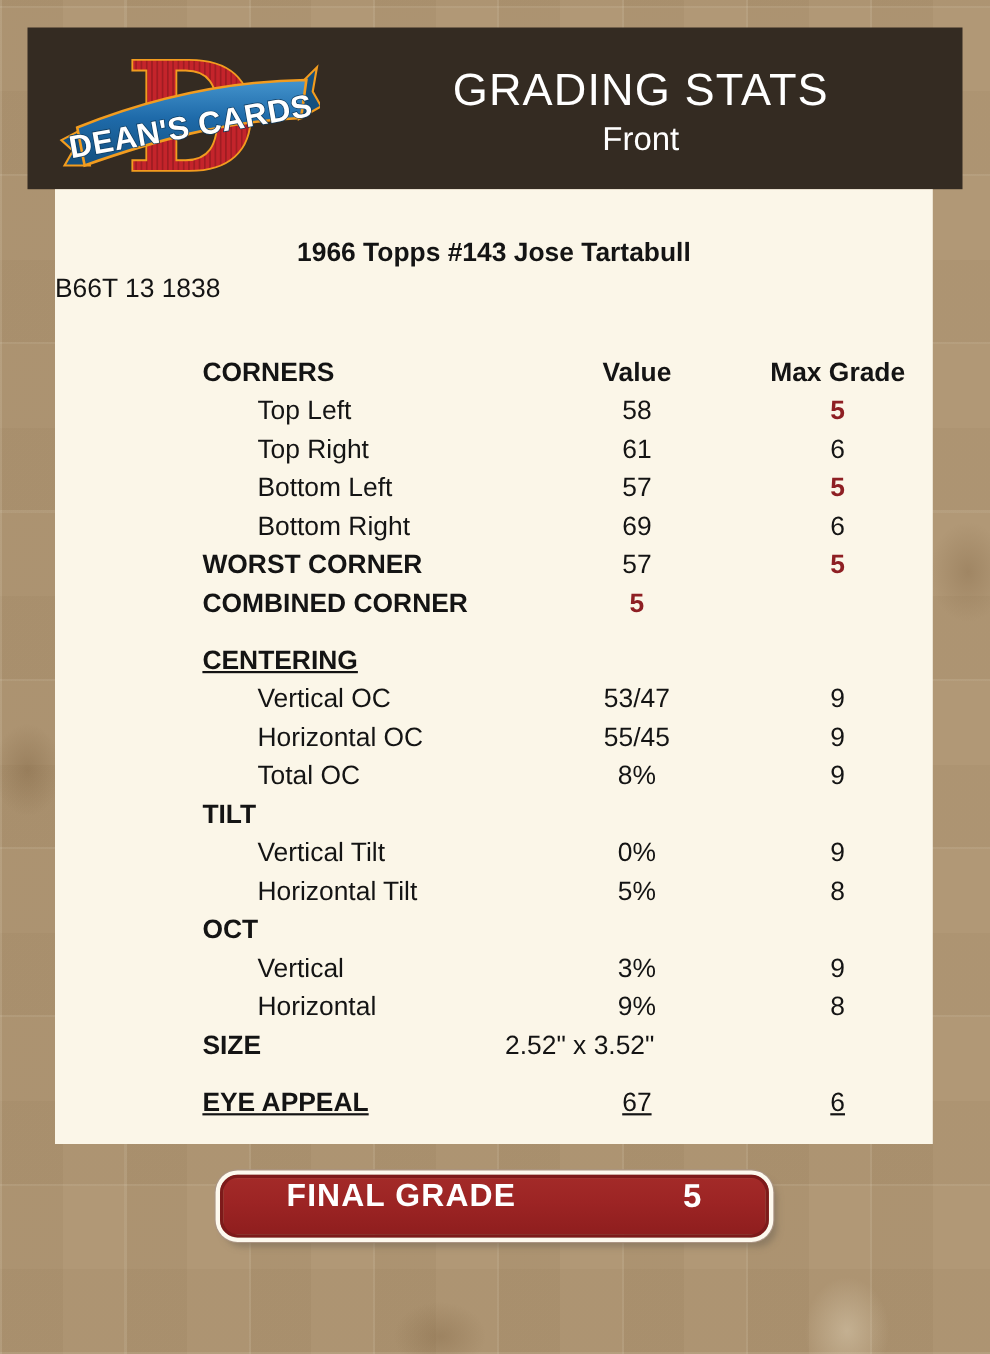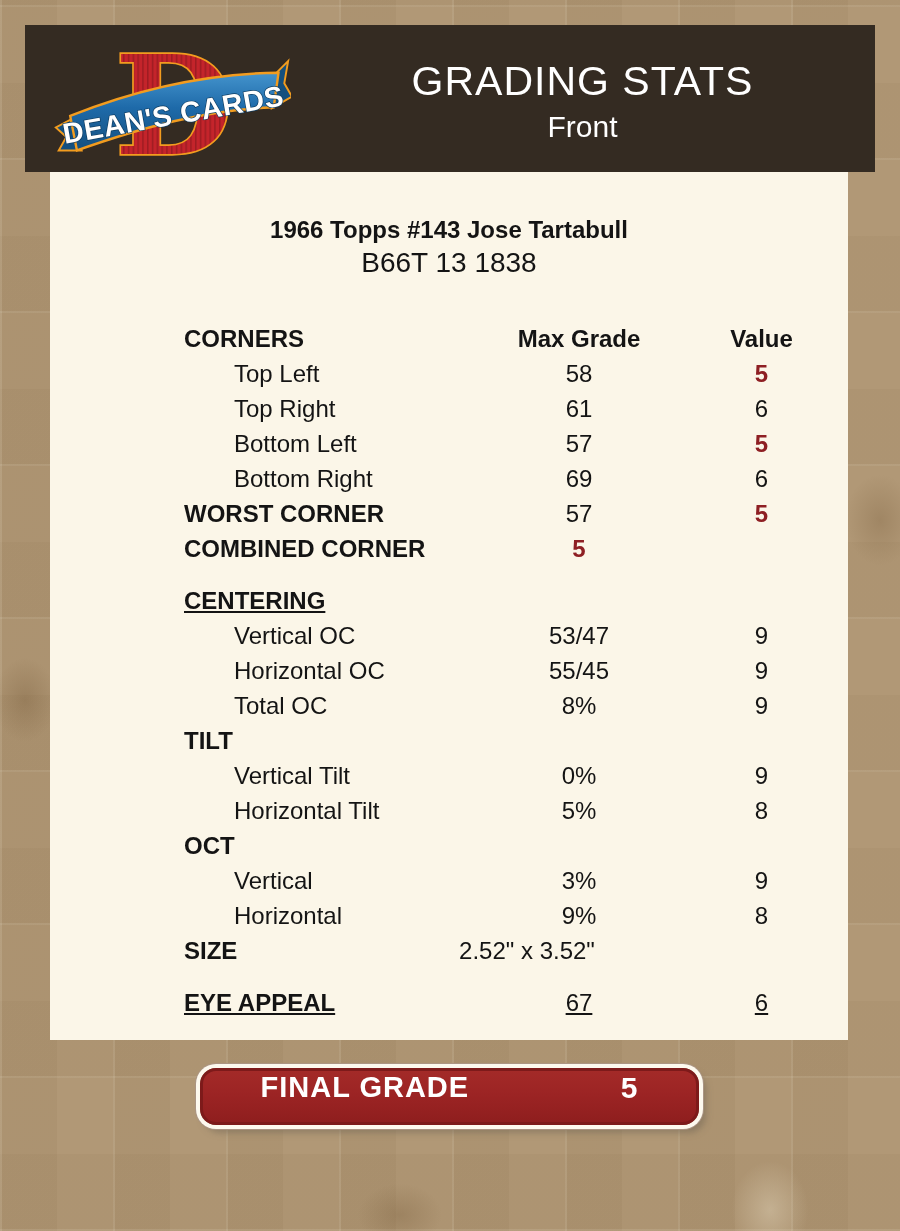--- a/index.html
+++ b/index.html
@@ -39,21 +39,21 @@
     flex:1;display:flex;flex-direction:column;align-items:center;justify-content:center;
     padding-top:6px;color:#ffffff;
   }
   .header-title{font-size:41px;letter-spacing:1px;line-height:50px;}
   .header-subtitle{font-size:30px;line-height:42px;}
   .panel{
     position:absolute;left:50px;top:172px;width:798px;height:868px;
     background:var(--panel-bg);
   }
   .card-title{margin-top:42px;text-align:center;font-size:24px;font-weight:bold;line-height:32px;}
-  .card-id{text-align:center;font-size:28px;line-height:34px;}
+  .card-id{text-align:left;font-size:24px;line-height:34px;}
   .grade-table{margin-top:41px;padding-left:100px;font-size:24px;margin-left:34px;}
   .trow{display:grid;grid-template-columns:300px 190px 175px;height:35px;align-items:center;}
   .trow.gap{margin-top:17px;text-decoration:underline;}
   .cell{line-height:35px;white-space:nowrap;}
   .cell.label{text-align:left;}
   .cell.label.indent{padding-left:50px;}
   .cell.value,.cell.grade{text-align:center;}
   .bold{font-weight:bold;}
   .grade.red{color:var(--accent-red);font-weight:bold;}
   .cell.size-value{transform:translateX(-52px);}
@@ -99,22 +99,22 @@
   </div>
 </div>
 
 <div class="panel">
   <div class="card-title">1966 Topps #143 Jose Tartabull</div>
   <div class="card-id">B66T 13 1838</div>
 
   <div class="grade-table" id="grade-table">
       <div class="trow">
         <div class="cell label bold">CORNERS</div>
+        <div class="cell value bold">Value</div>
         <div class="cell grade bold">Max Grade</div>
-        <div class="cell value bold">Value</div>
       </div>
       <div class="trow">
         <div class="cell label indent">Top Left</div>
         <div class="cell value">58</div>
         <div class="cell grade red">5</div>
       </div>
       <div class="trow">
         <div class="cell label indent">Top Right</div>
         <div class="cell value">61</div>
         <div class="cell grade">6</div>

